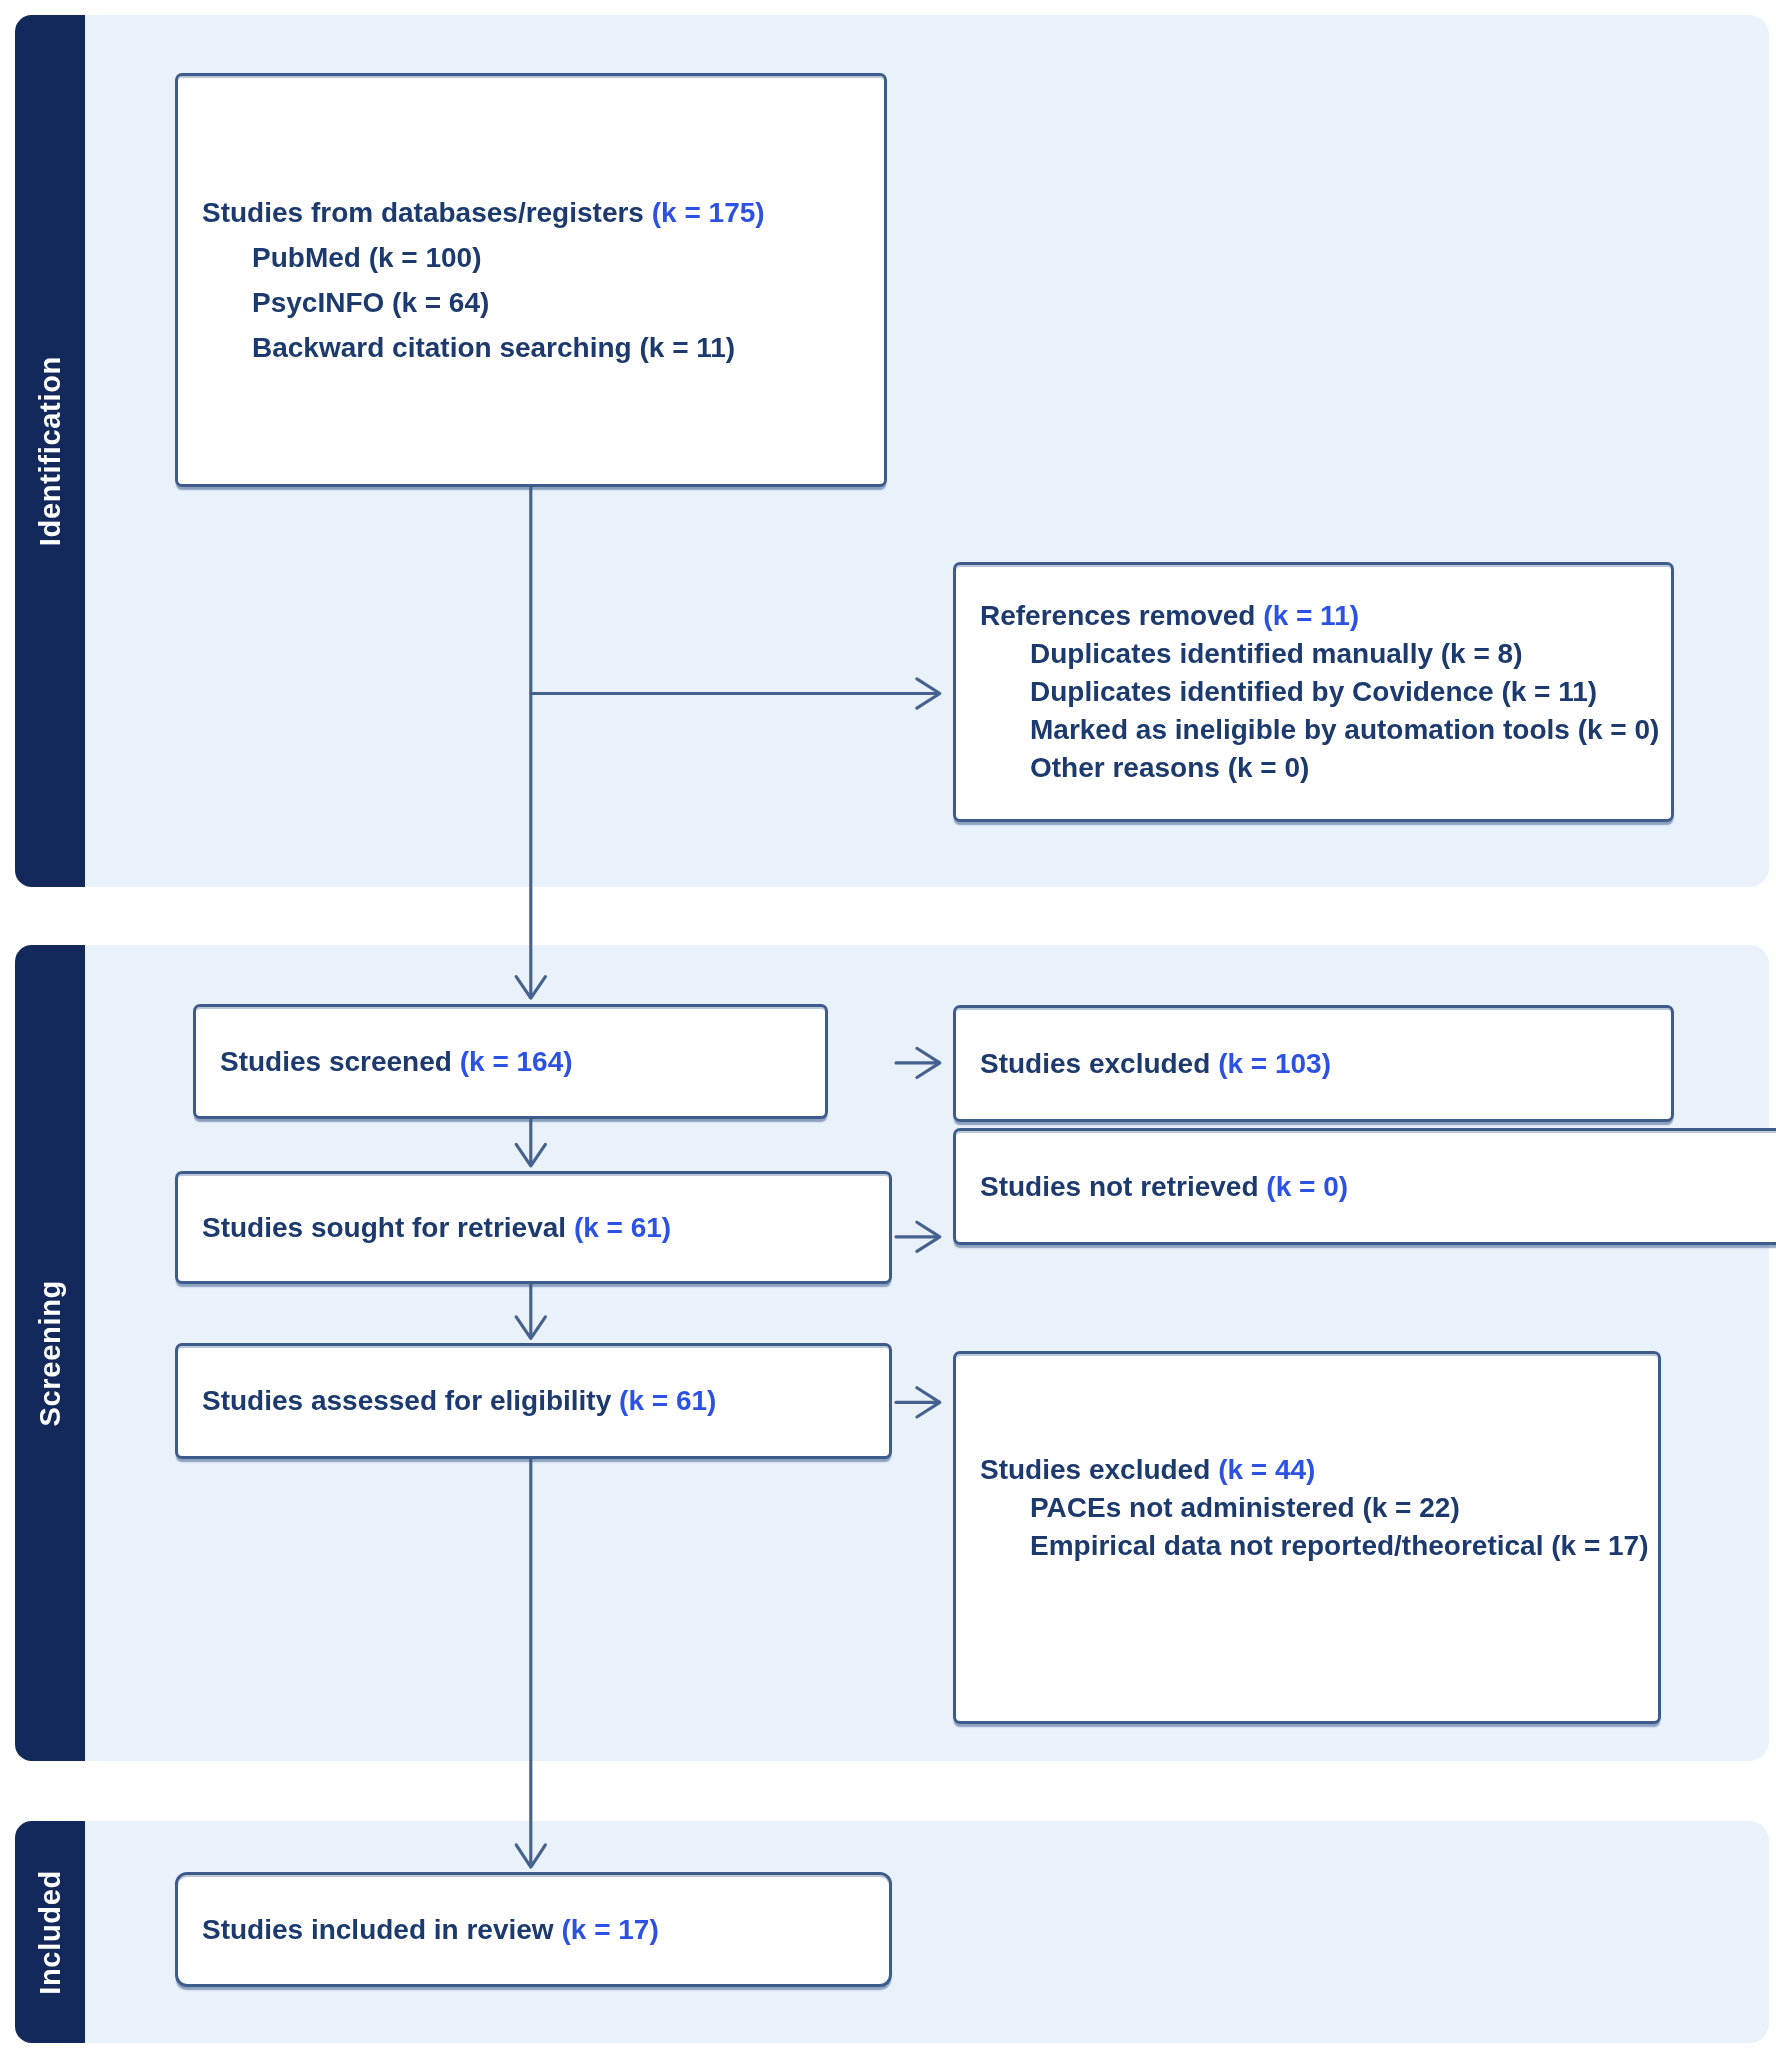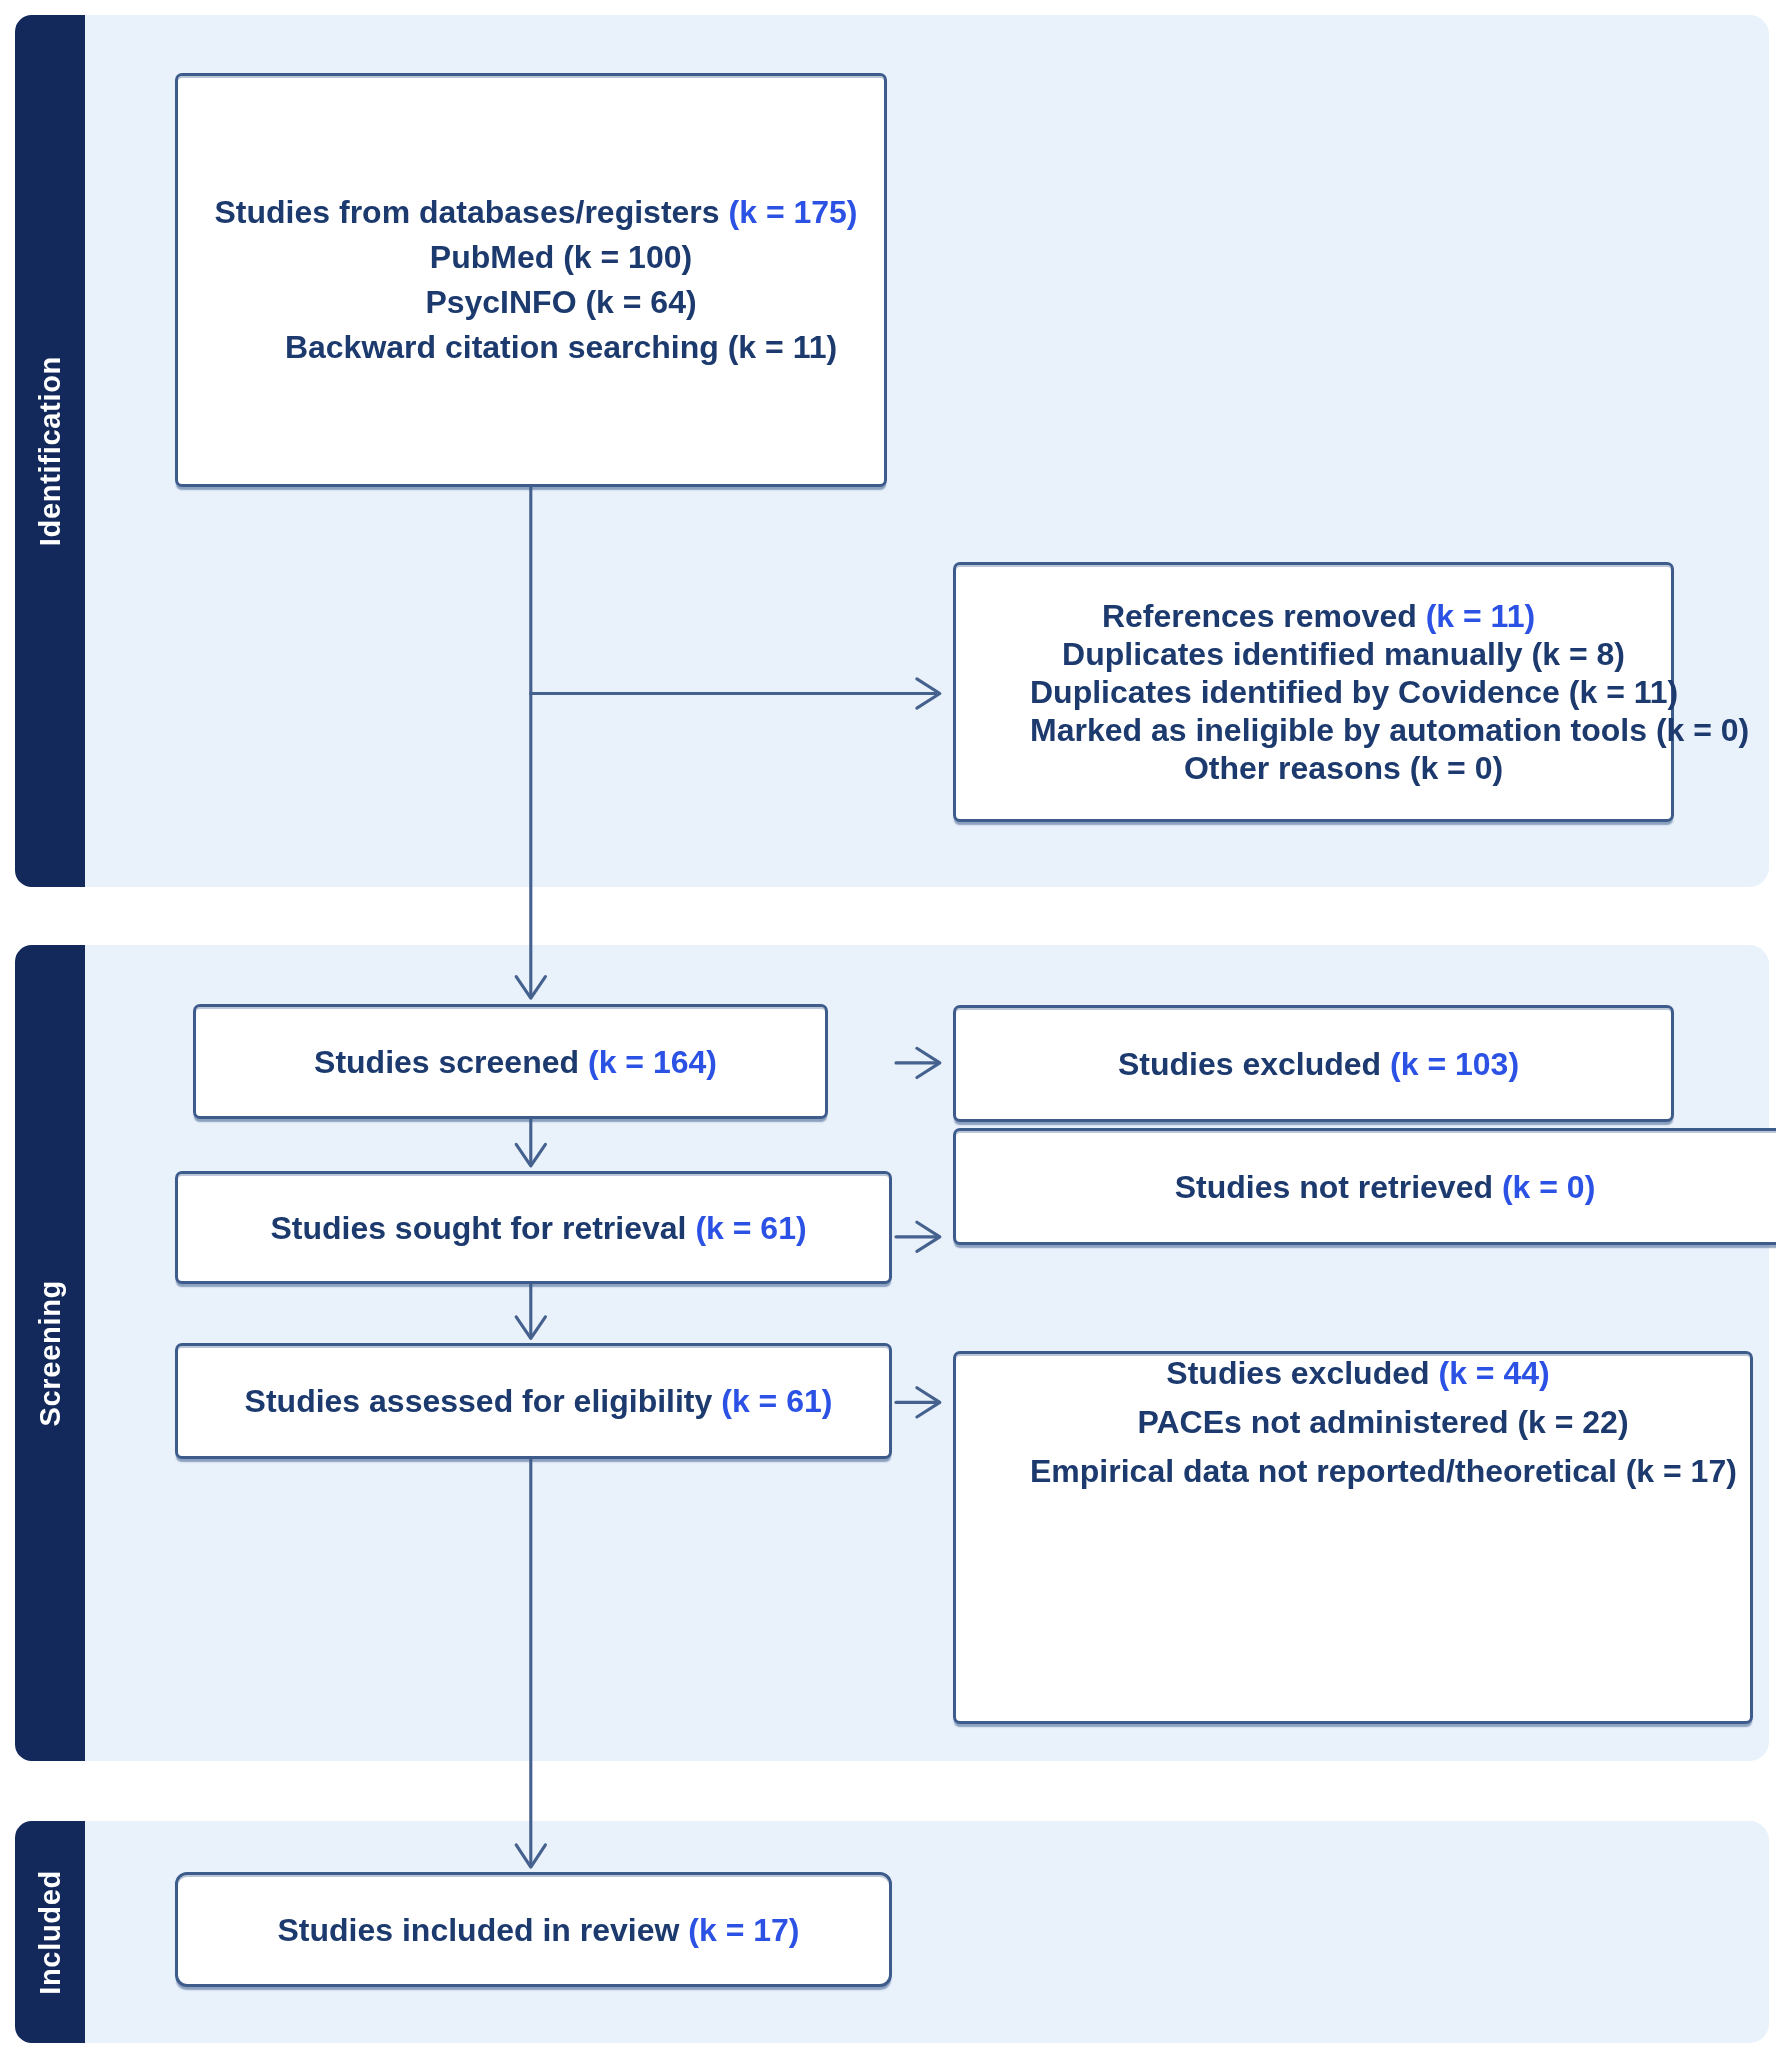--- a/index.html
+++ b/index.html
@@ -18,33 +18,33 @@
   #tab-included,#panel-included{top:1821px;height:222px;}
 
   
   #arrow-layer{position:absolute;left:0;top:0;z-index:2;pointer-events:none;}
 
   
   .box{position:absolute;background:#ffffff;border:3.5px solid #3D5C8C;border-radius:7px;z-index:3;
        box-sizing:border-box;display:flex;flex-direction:column;justify-content:center;
        padding-left:24px;padding-right:14px;
        box-shadow:0 3.5px 1.4px -1.4px rgba(61,92,140,0.55), inset 0 2.1px 0 rgba(61,92,140,0.35);}
-  .box .line{color:#1C3A6E;font-size:32px;font-weight:600;line-height:38px;white-space:nowrap;text-align:center;}
+  .box .line{color:#1C3A6E;font-size:28px;font-weight:600;line-height:38px;white-space:nowrap;}
   .box .title .k{color:#2B52E4;font-weight:700;margin-left:0.28em;}
   .box .sub{padding-left:50px;}
   .box.roomy .line{line-height:45px;}
 
   #box-sources{left:175px;top:73px;width:712px;height:414px;}
   #box-references-removed{left:953px;top:562px;width:721px;height:260px;}
   #box-screened{left:193px;top:1004px;width:635px;height:115px;}
   #box-excluded-screening{left:953px;top:1005px;width:721px;height:117px;}
   #box-sought{left:175px;top:1171px;width:717px;height:113px;}
   #box-not-retrieved{left:953px;top:1128px;width:854px;height:117px;}
   #box-assessed{left:175px;top:1343px;width:717px;height:116px;}
-  #box-excluded-eligibility{left:953px;top:1351px;width:800px;height:373px;justify-content:flex-start;gap:11px;}
+  #box-excluded-eligibility{left:953px;top:1351px;width:708px;height:373px;justify-content:flex-start;padding-top:97px;}
   #box-included{left:175px;top:1872px;width:717px;height:115px;border-radius:12px;}
 </style>
 </head>
 <body>
 
 <div id="canvas">
 
   <div class="panel" id="panel-identification"></div>
   <div class="panel" id="panel-screening"></div>
   <div class="panel" id="panel-included"></div>

